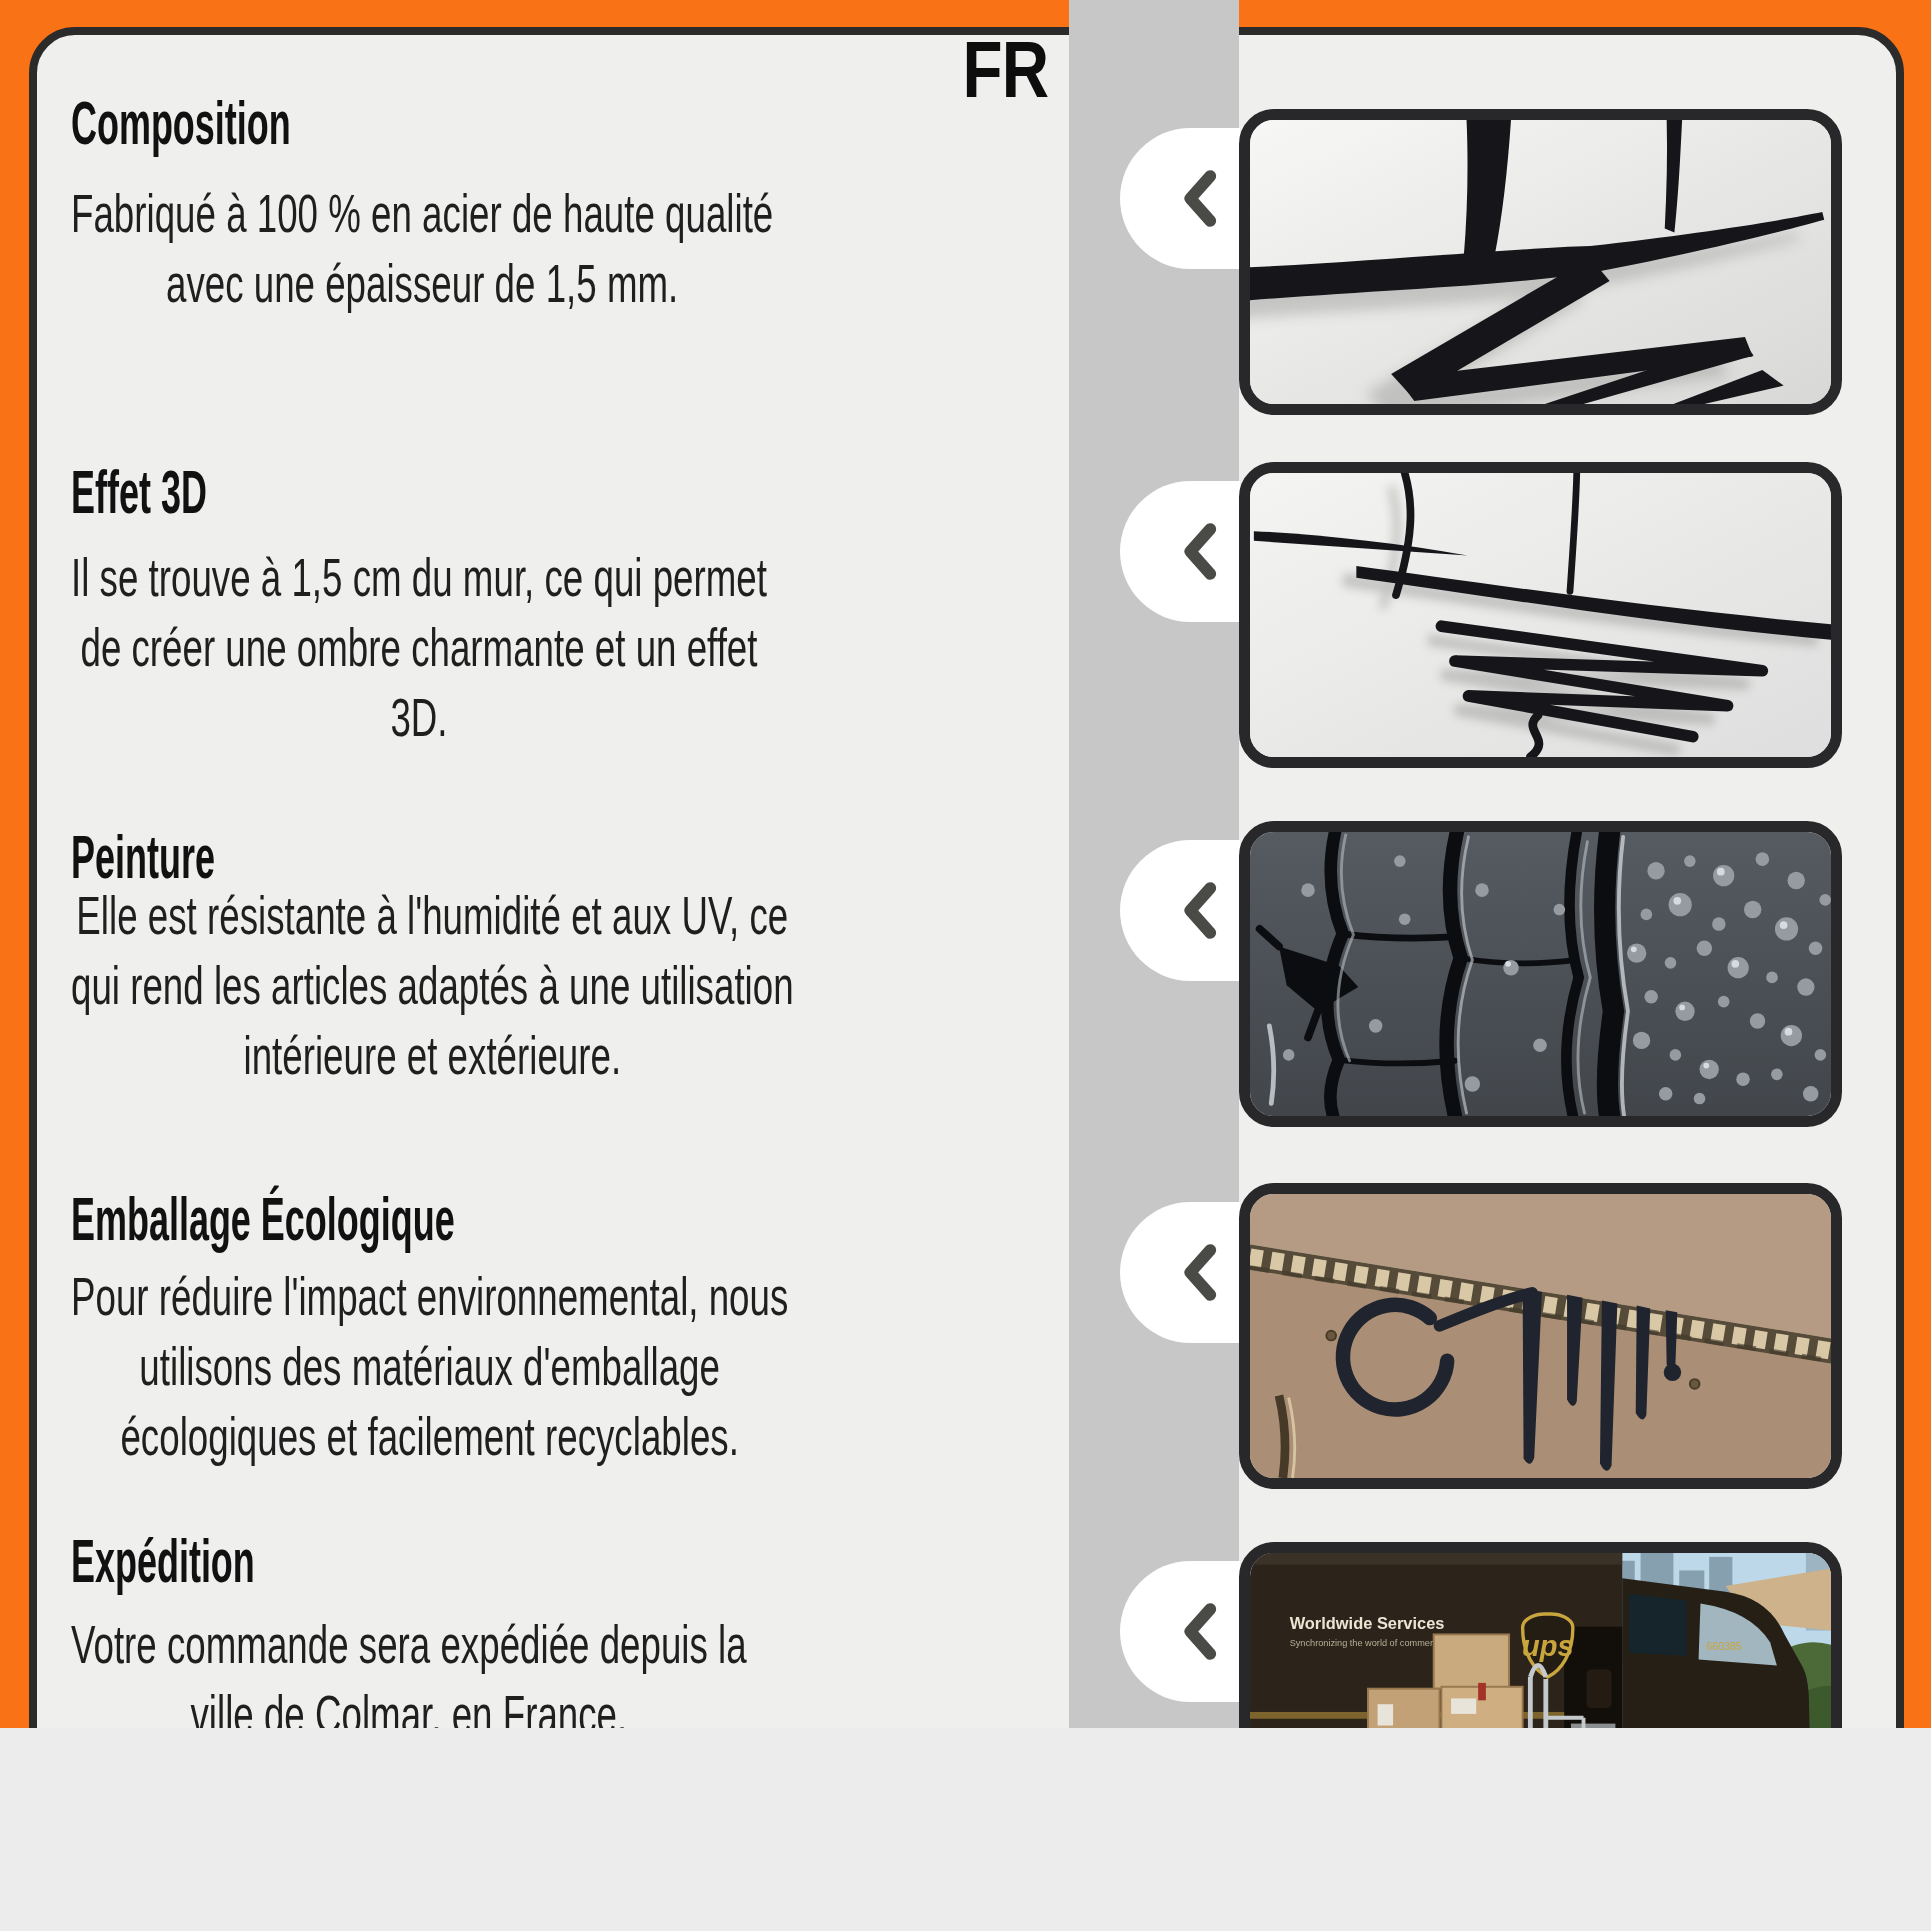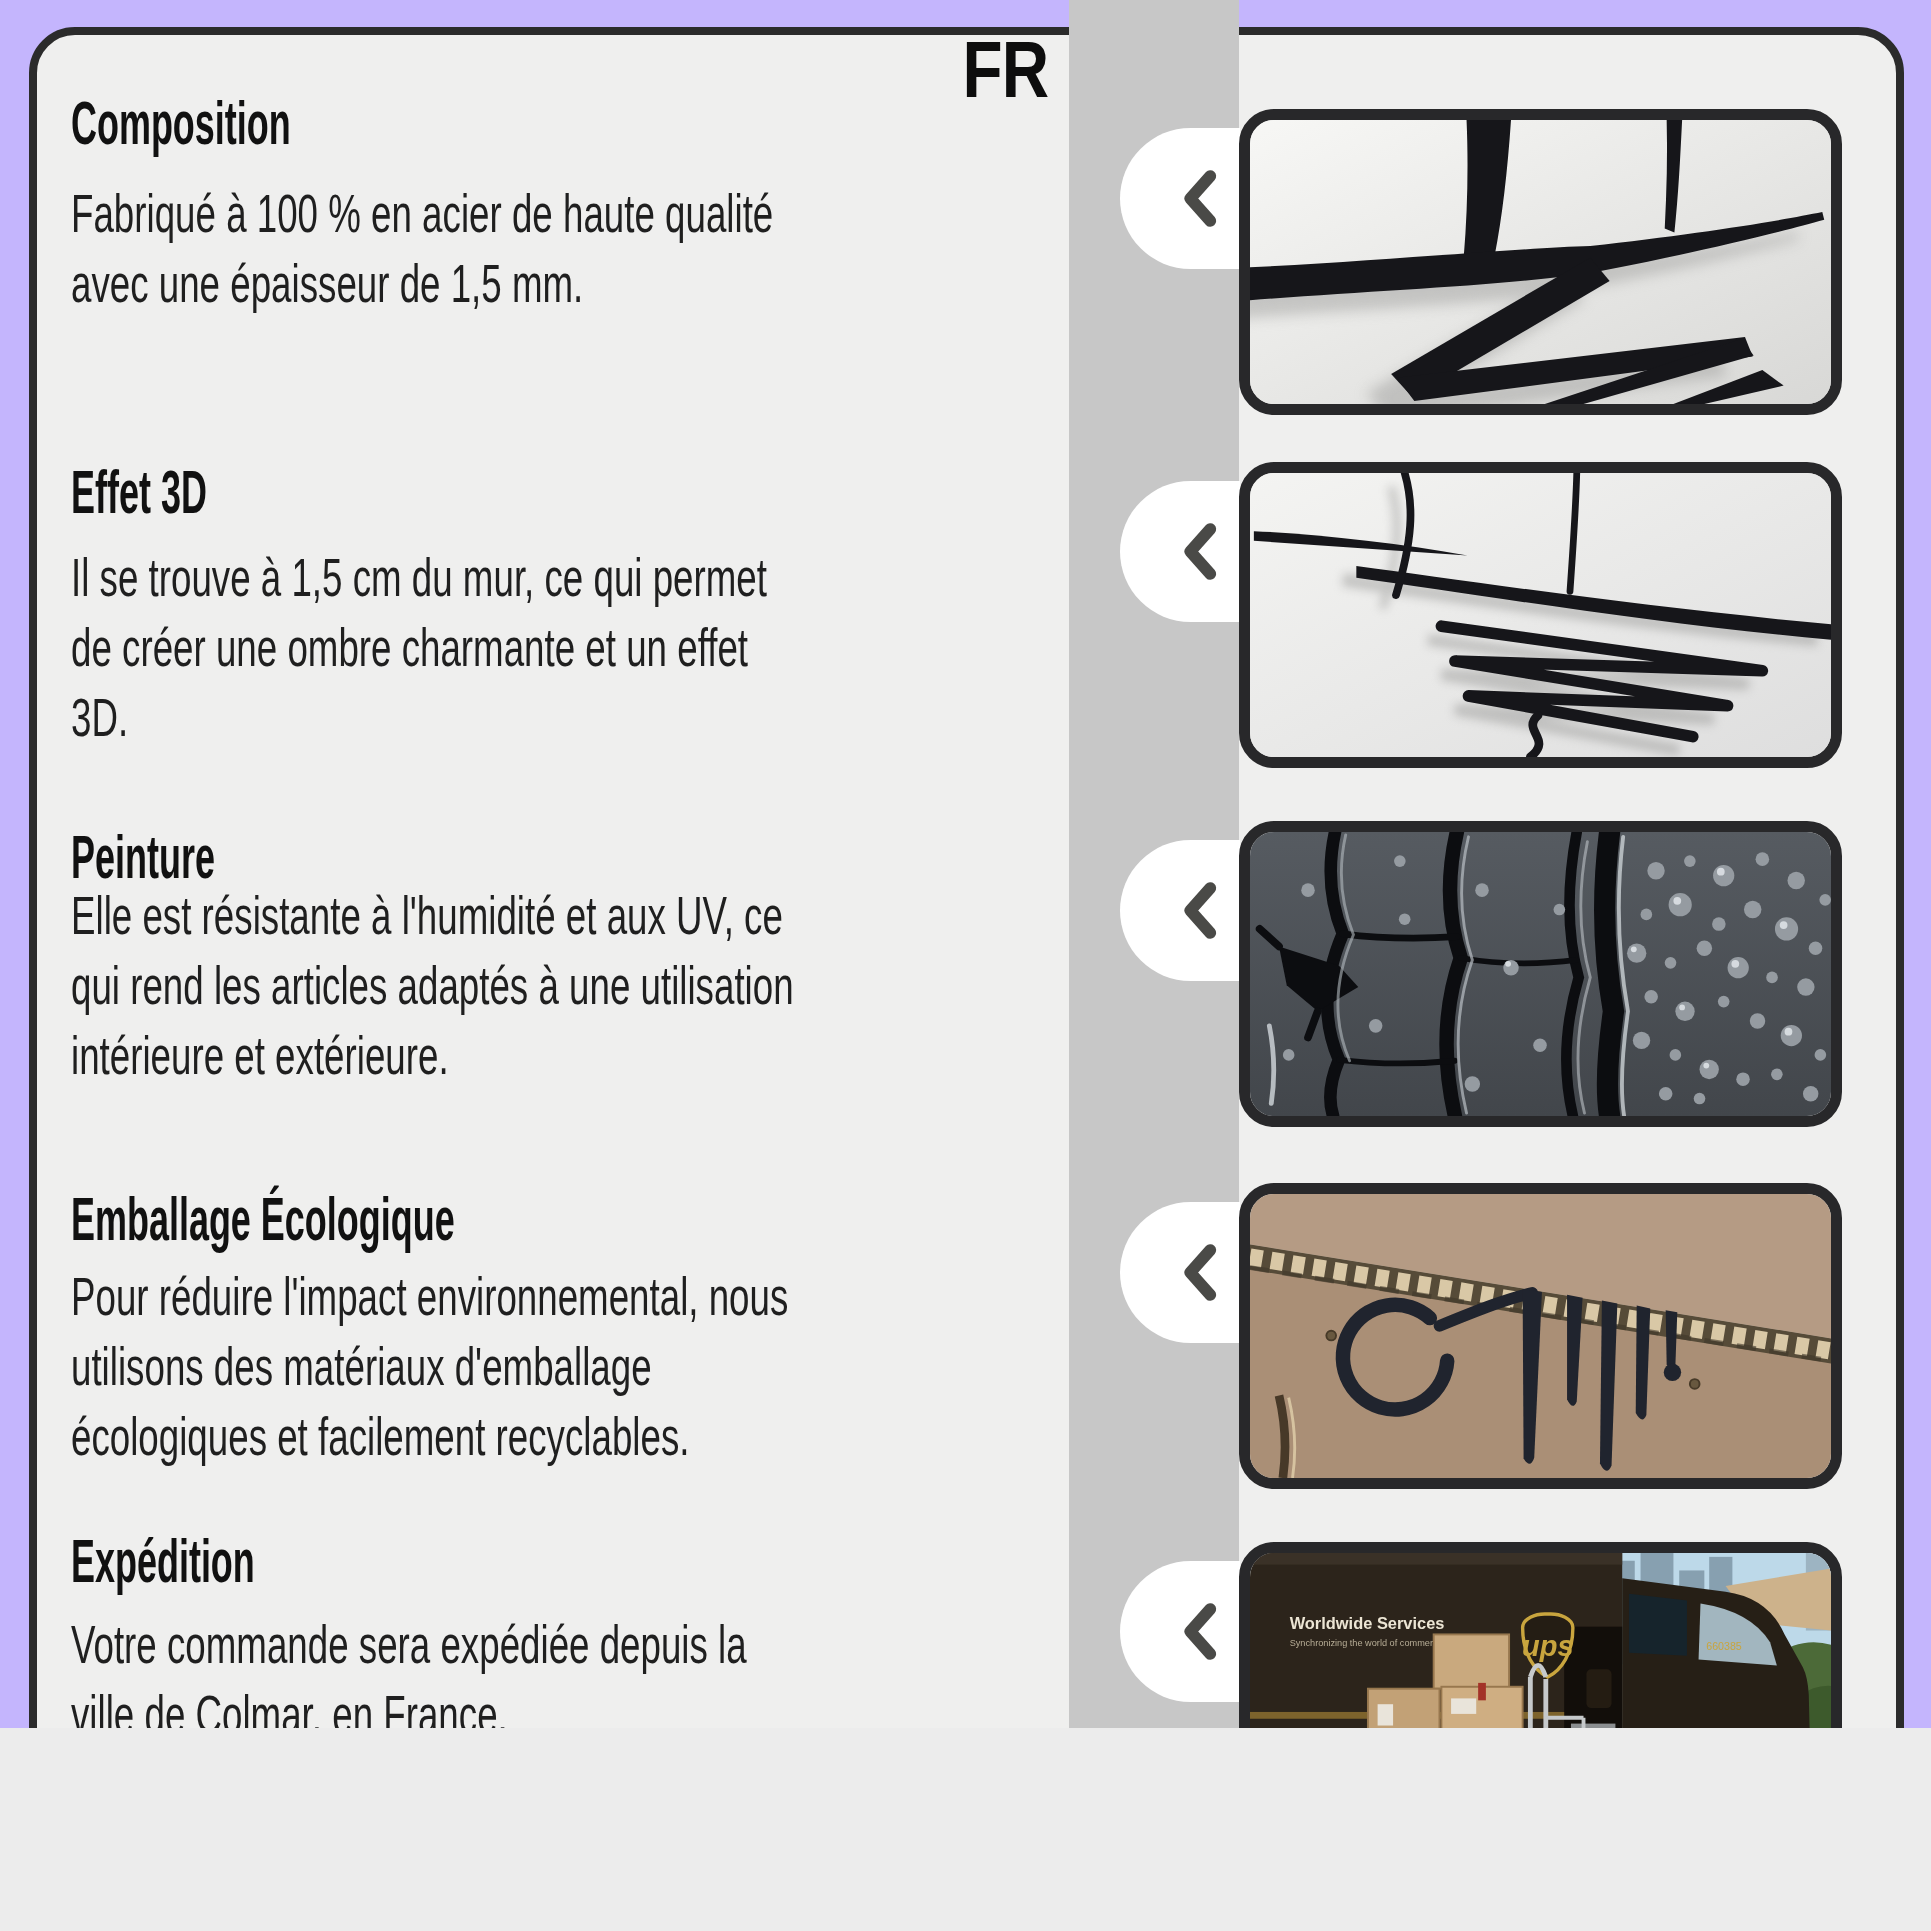--- a/index.html
+++ b/index.html
@@ -1,17 +1,17 @@
 <!DOCTYPE html>
 <html><head>
 <meta charset="utf-8">
 <style>
   html,body{margin:0;padding:0;background:#ececec;}
   .stage{position:relative;width:1931px;height:1728px;overflow:hidden;
-         background:#c4b5fd;font-family:"Liberation Sans",sans-serif;}
+         background:#f97316;font-family:"Liberation Sans",sans-serif;text-align:center;}
   
   .card{position:absolute;left:29px;top:27px;width:1875px;height:1879px;
         box-sizing:border-box;border:8.7px solid #2b2b2b;border-radius:46px;
         background:#efefee;}
   
   .fr-badge{position:absolute;right:883px;color:#0d0d0d;font-weight:bold;
             font-size:79px;line-height:79px;transform:scaleX(.83);
             transform-origin:right top;letter-spacing:-1px;}
   .fr-top{top:30px;}
   .fr-bottom{top:1808px;}

